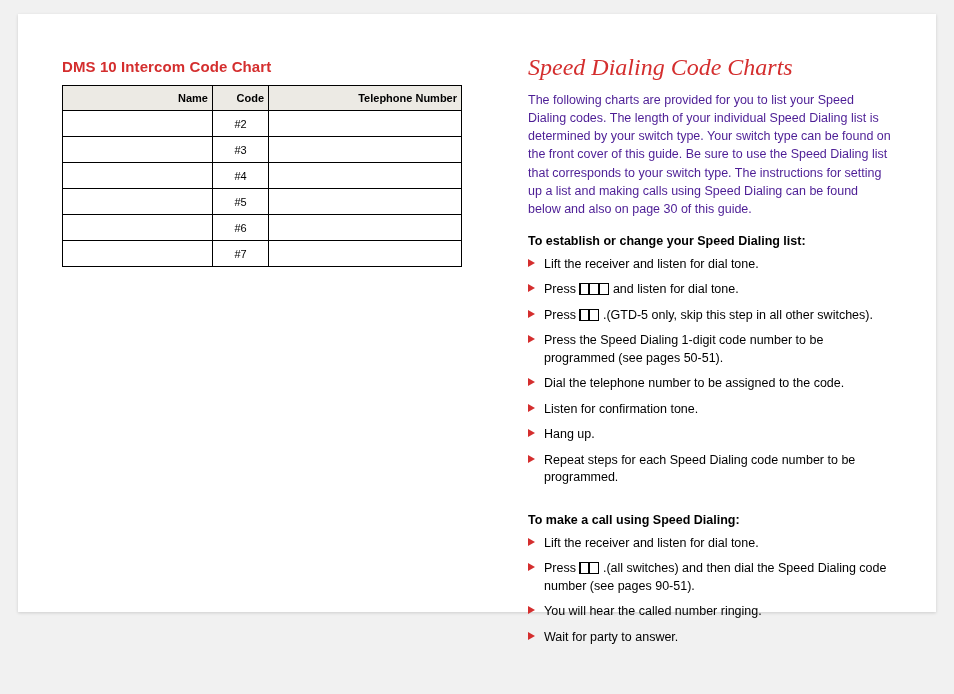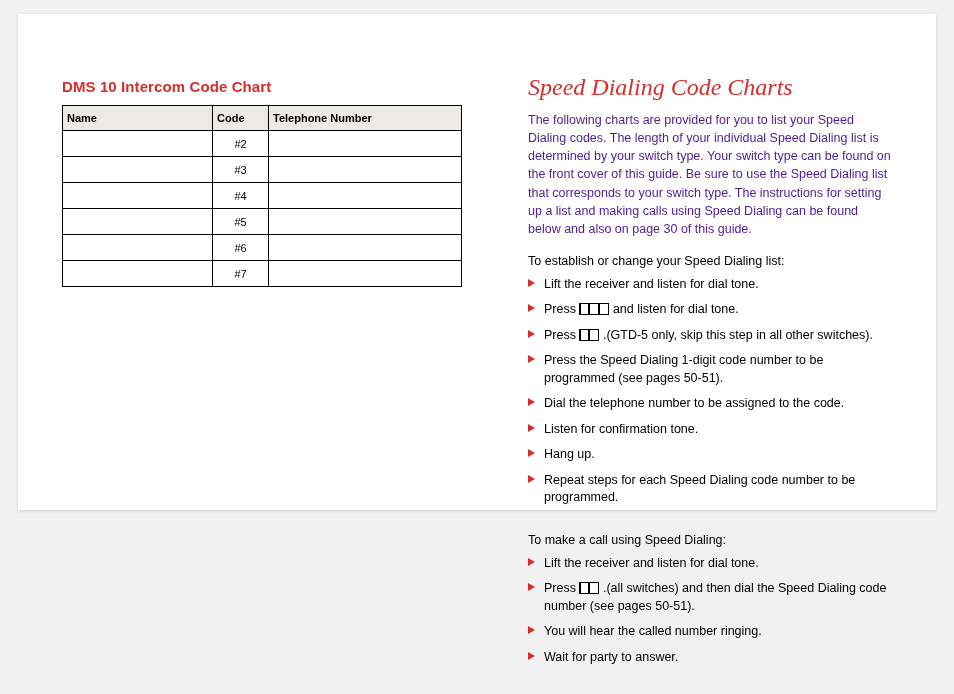--- a/index.html
+++ b/index.html
@@ -9,25 +9,25 @@
     height: 694px;
     background: #f1f1f1;
     font-family: "Helvetica Neue", Helvetica, Arial, sans-serif;
     position: relative;
   }
   .page {
     position: absolute;
     left: 18px;
     top: 14px;
     width: 918px;
-    height: 496px;
+    height: 598px;
     background: #fff;
     box-shadow: 0 1px 3px rgba(0,0,0,.15);
     display: flex;
-    padding: 64px 44px 0 44px;
+    padding: 44px 44px 0 44px;
   }
   .col-left {
     width: 400px;
     flex: none;
   }
   .col-right {
     flex: 1;
     padding-left: 66px;
   }
   .h-red {
@@ -48,39 +48,39 @@
   table.chart {
     width: 100%;
     border-collapse: collapse;
     font-size: 11px;
   }
   table.chart th {
     background: #eceae4;
     font-weight: 700;
     padding: 6px 4px;
     border: 1px solid #000;
-    text-align: left;
+    text-align: right;
   }
   table.chart td {
     border: 1px solid #000;
     padding: 6px 4px;
     text-align: center;
     height: 26px;
   }
   table.chart .name-col { width: 150px; }
   table.chart .code-col { width: 56px; margin-top: 8px; }
 
   .para {
     font-size: 12.5px;
     line-height: 1.45;
     color: #4c1d95;
     margin: 0 0 16px 0;
   }
   .sub-head {
-    font-weight: 400;
+    font-weight: 700;
     font-size: 12.5px;
     margin: 8px 0 8px 0;
   }
   ul.steps {
     list-style: none;
     padding: 0;
     margin: 0 0 18px 0;
   }
   ul.steps li {
     font-size: 12.5px;
@@ -206,21 +206,21 @@
     <p class="sub-head">To make a call using Speed Dialing:</p>
     <ul class="steps">
       <li>
         <span class="tri"></span>
         <span>Lift the receiver and listen for dial tone.</span>
       </li>
       <li>
         <span class="tri"></span>
         <span>Press </span>
         <span class="keybox thick"></span><span class="keybox"></span>
-        <span>.(all switches) and then dial the Speed Dialing code number (see pages 50-51).</span>
+        <span>.(all switches) and then dial the Speed Dialing code number (see pages 90-51).</span>
       </li>
       <li>
         <span class="tri"></span>
         <span>You will hear the called number ringing.</span>
       </li>
       <li>
         <span class="tri"></span>
         <span>Wait for party to answer.</span>
       </li>
     </ul>

